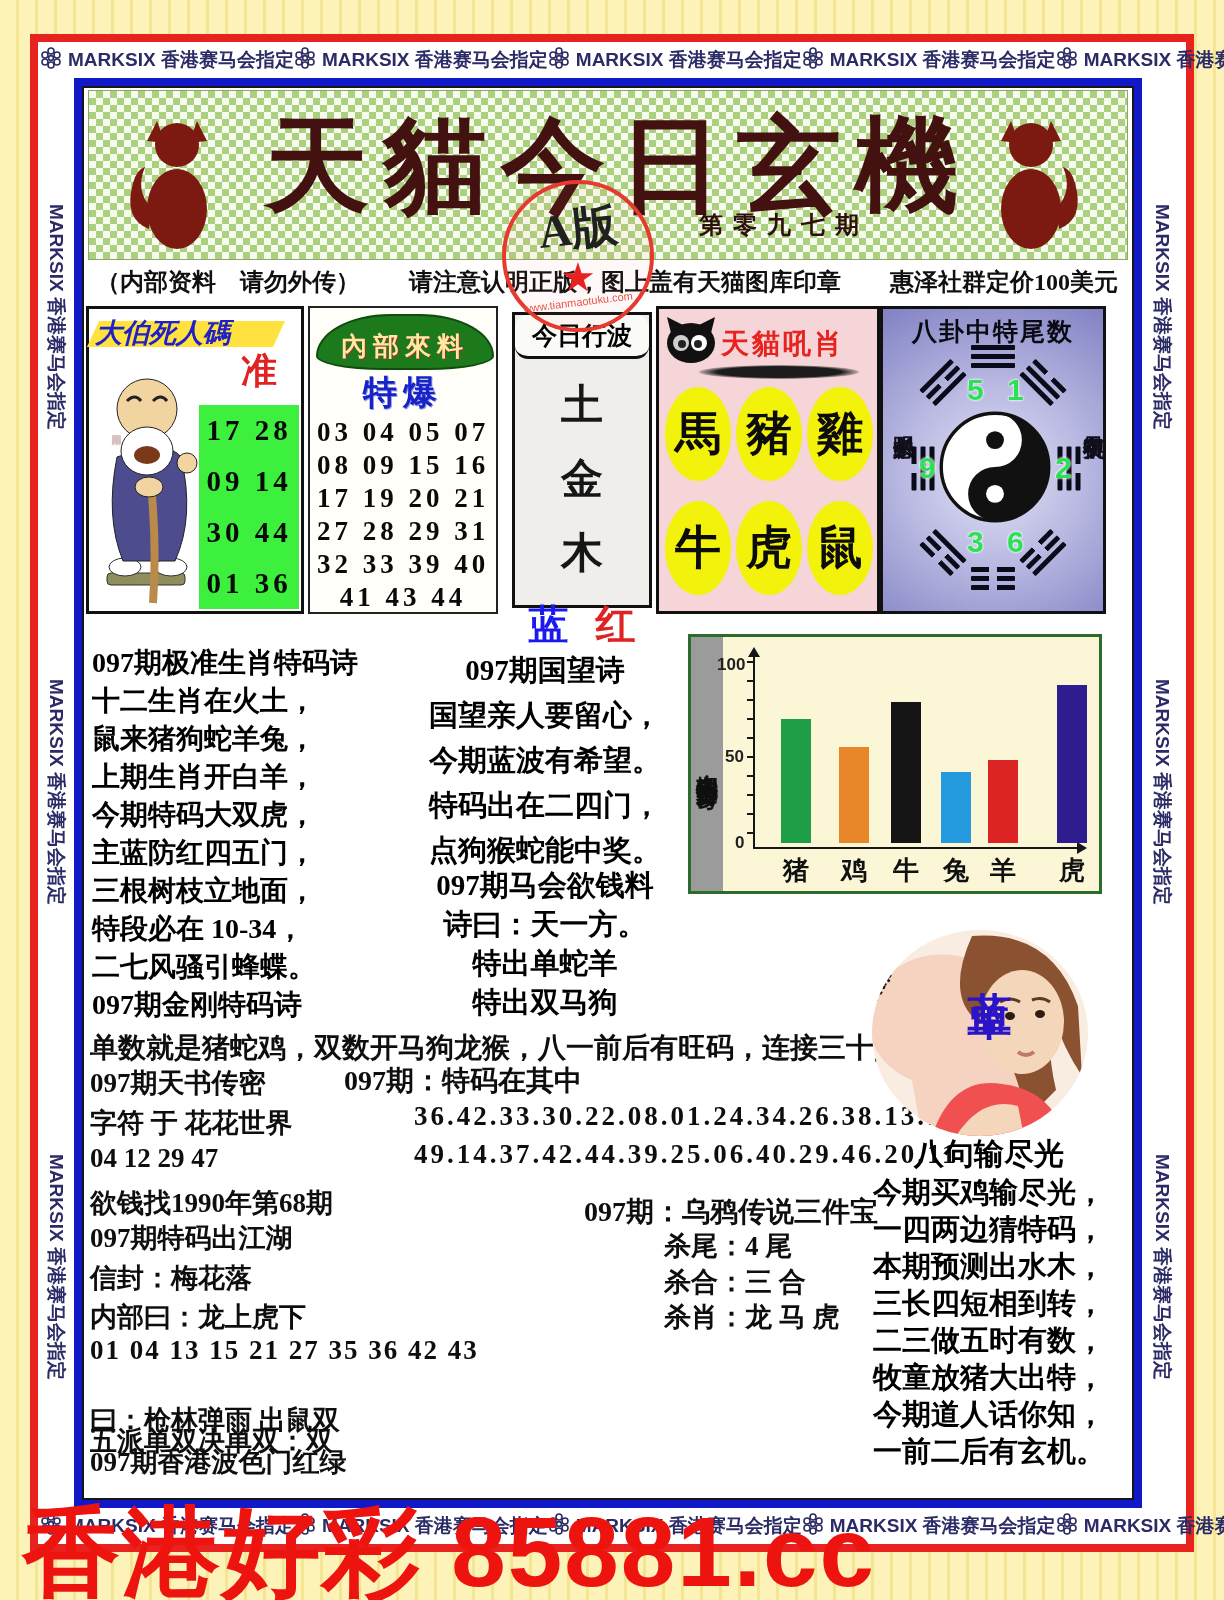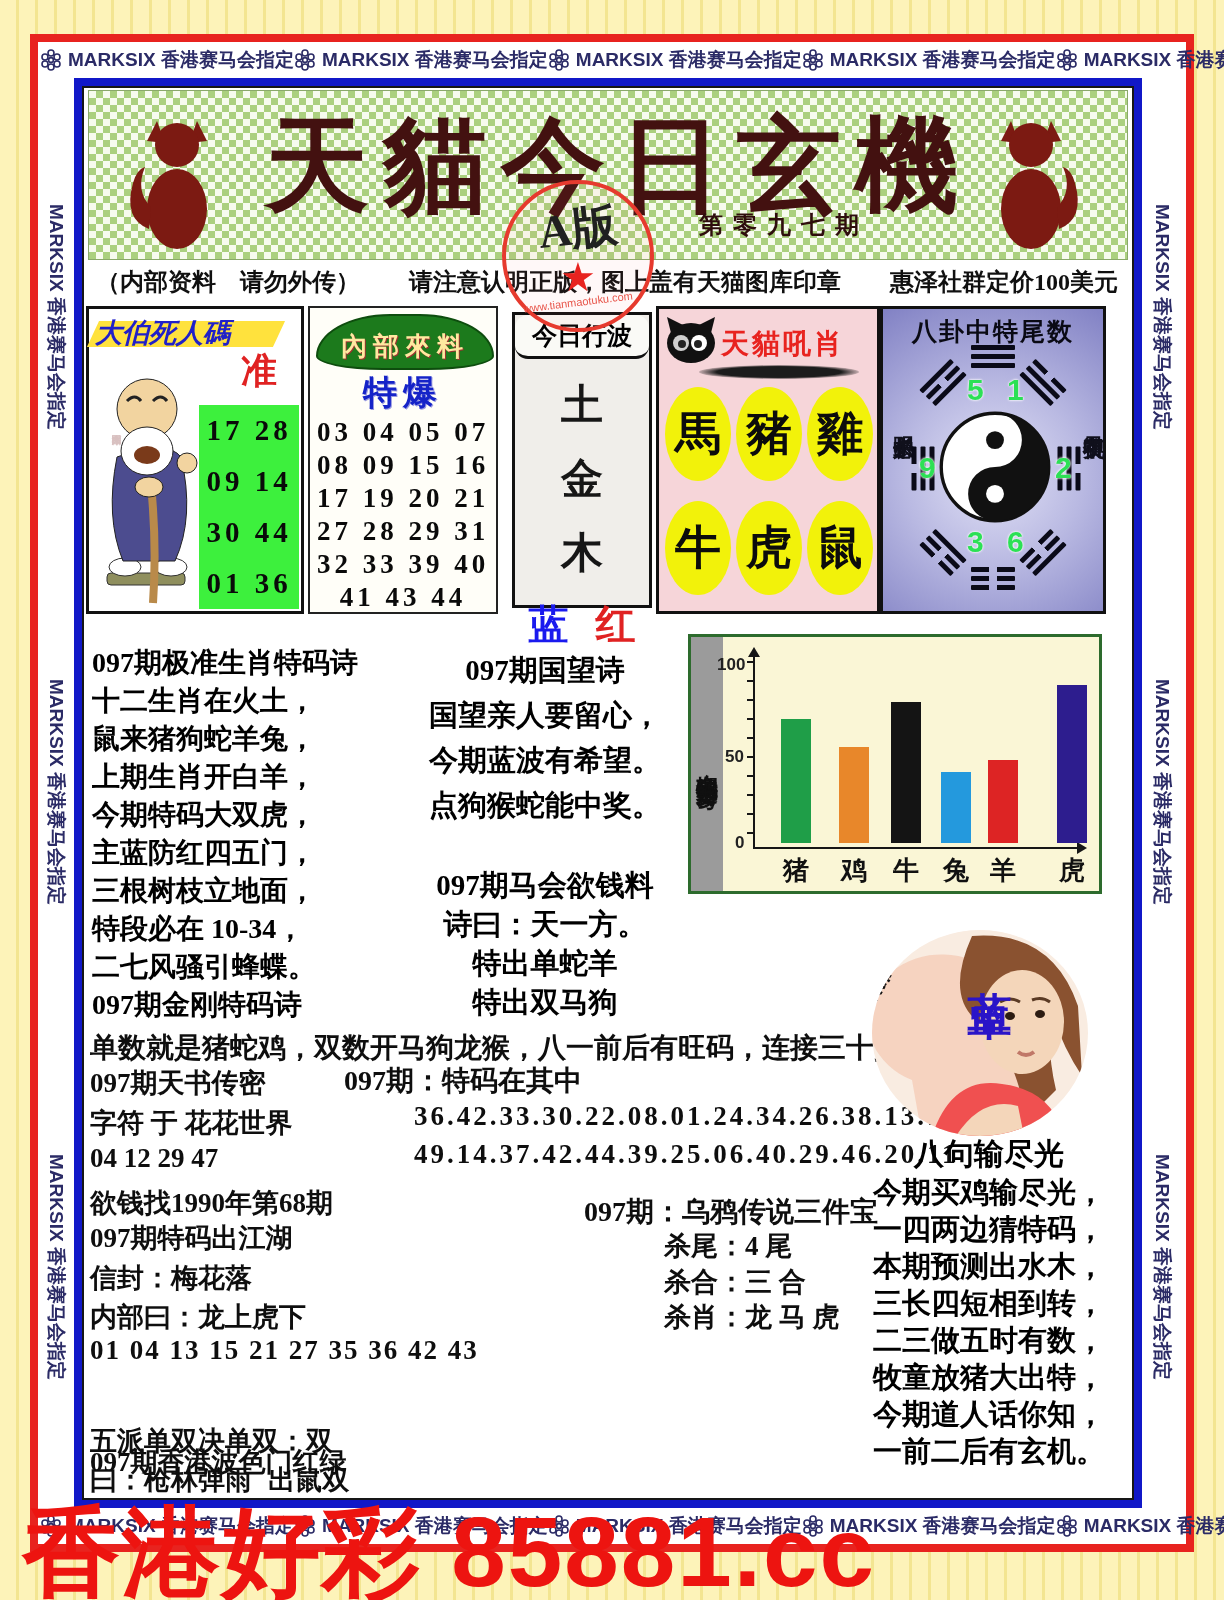--- a/index.html
+++ b/index.html
@@ -12,21 +12,21 @@
   
   .frame-red{position:absolute;left:30px;top:34px;width:1164px;height:1518px;
              background:#ffffff;border:8px solid #e8231f;box-sizing:border-box;}
   .frame-blue{position:absolute;left:74px;top:78px;width:1068px;height:1430px;
               border:8px solid #1118c8;box-sizing:border-box;background:#fff;}
   .content{position:absolute;left:82px;top:86px;width:1052px;height:1414px;
            background:#fff;border:2px solid #161616;box-sizing:border-box;}
   
   .banner{position:absolute;display:flex;align-items:center;justify-content:space-around;
           color:#2b2b66;font-family:"Liberation Sans",sans-serif;font-size:19px;font-weight:700;}
-  .banner .seg{display:flex;align-items:center;gap:6px;white-space:nowrap;}
+  .banner .seg{display:flex;align-items:flex-start;gap:6px;white-space:nowrap;}
   .banner-top{left:40px;top:44px;width:1146px;height:32px;}
   .banner-bottom{left:40px;top:1510px;width:1146px;height:32px;}
   .banner-side{width:34px;flex-direction:column;}
   .banner-left{left:39px;top:80px;height:1424px;}
   .banner-right{left:1145px;top:80px;height:1424px;}
   .banner-side .seg{flex-direction:column;writing-mode:vertical-rl;text-orientation:sideways;}
   .fl svg{display:block;}
   
   .header-box{left:4px;top:2px;width:1038px;height:168px;border:1px solid #8aa86a;
       background:repeating-conic-gradient(#abd07f 0% 25%,#f7fbee 0% 50%);
@@ -499,20 +499,21 @@
     <div>三根树枝立地面，</div>
     <div>特段必在 10-34，</div>
     <div>二七风骚引蜂蝶。</div>
     <div>097期金刚特码诗</div>
   </div>
 
   <div class="abs guowang">
     <div class="h">097期国望诗</div>
     <div>国望亲人要留心，</div>
     <div>今期蓝波有希望。</div>
+    <div>特码出在二四门，</div>
     <div>点狗猴蛇能中奖。</div>
   </div>
   <div class="abs mahui">
     <div>097期马会欲钱料</div>
     <div>诗曰：天一方。</div>
     <div>特出单蛇羊</div>
     <div>特出双马狗</div>
   </div>
 
   <div class="abs chartbox">
@@ -549,21 +550,21 @@
   <div class="line" style="left:6px;top:1097px;">欲钱找1990年第68期</div>
   <div class="line" style="left:500px;top:1105px;font-size:28px;">097期：乌鸦传说三件宝</div>
   <div class="line" style="left:6px;top:1132px;">097期特码出江湖</div>
   <div class="line" style="left:580px;top:1140px;">杀尾：4 尾</div>
   <div class="line" style="left:6px;top:1172px;">信封：梅花落</div>
   <div class="line" style="left:580px;top:1176px;">杀合：三 合</div>
   <div class="line" style="left:6px;top:1211px;">内部曰：龙上虎下</div>
   <div class="line" style="left:580px;top:1211px;">杀肖：龙 马 虎</div>
   <div class="line" style="left:6px;top:1247px;letter-spacing:2px;">01 04 13 15 21 27 35 36 42 43</div>
   <div class="line" style="left:6px;top:1287px;margin-top:48px;">五派单双决单双：双</div>
-  <div class="line" style="left:6px;top:1374px;font-family:Liberation Mono, monospace;">曰：枪林弹雨 出鼠双</div>
+  <div class="line" style="left:6px;top:1314px;">曰：枪林弹雨 出鼠双</div>
   <div class="line" style="left:6px;top:1356px;">097期香港波色门红绿</div>
 
   <div class="abs photo">
     <svg width="216" height="206" viewBox="0 0 216 206">
       <circle cx="108" cy="103" r="103" fill="#f9ece1"></circle>
       <path d="M40 150 a70 62 0 0 1 60 -120 a70 62 0 0 1 60 40 l10 136 h-120z" fill="#f3b9a0" opacity=".5"></path>
       <path d="M100 6 q80 -6 106 70 l4 70 q-20 -30 -30 -64 q-6 36 4 78 l-30 30 q-10 -70 -50 -100 q-30 -26 -4 -84z" fill="#8a5230"></path>
       <ellipse cx="150" cy="92" rx="42" ry="52" fill="#f4d6ba"></ellipse>
       <path d="M128 72 q10 -6 20 0 M160 70 q10 -4 18 2" stroke="#5a3a24" stroke-width="3" fill="none"></path>
       <ellipse cx="138" cy="86" rx="5" ry="4" fill="#2c1c12"></ellipse>

